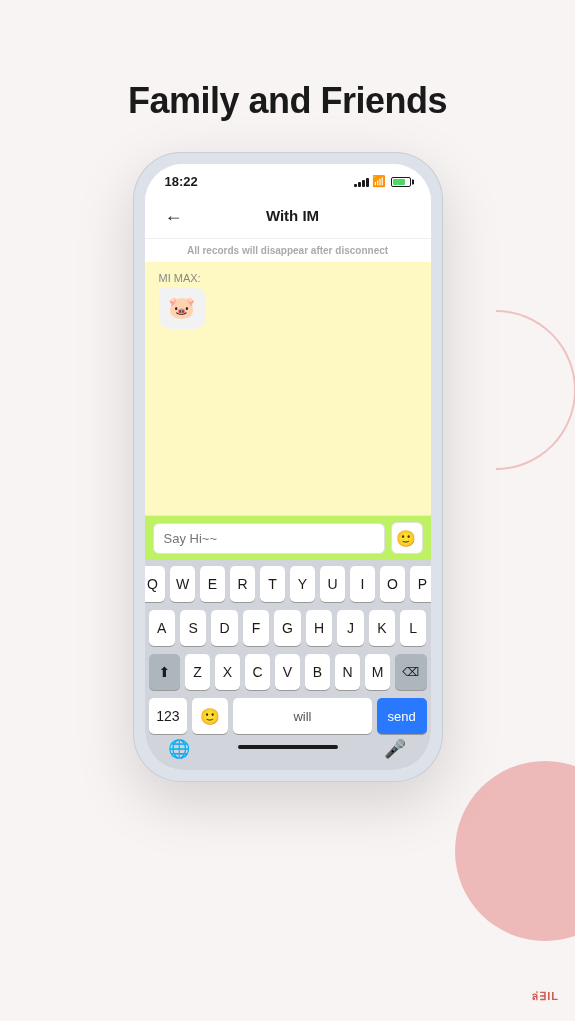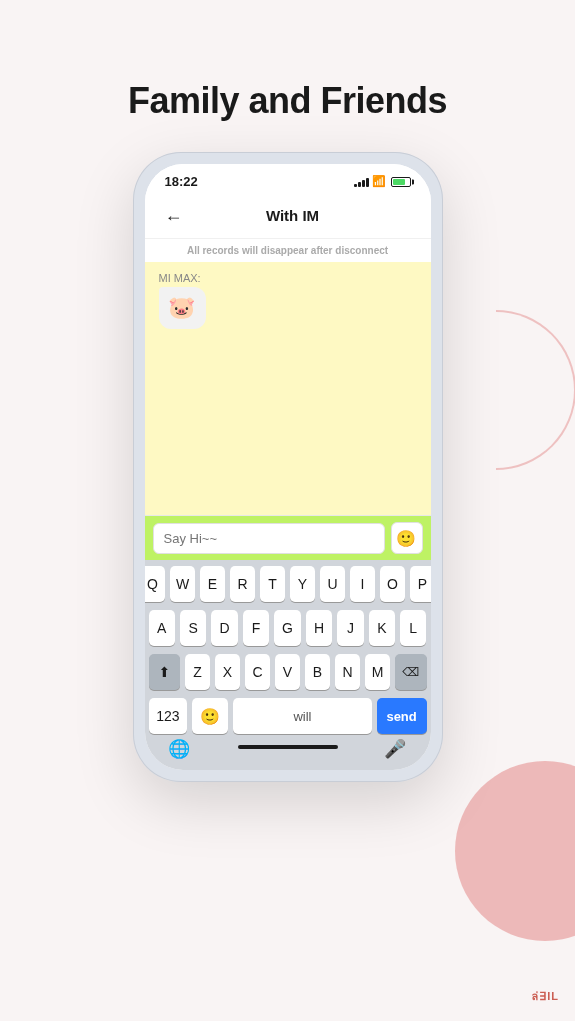--- a/index.html
+++ b/index.html
@@ -289,21 +289,21 @@
       max-width: none;
       font-size: 13px;
       color: #555;
     }
     .kb-key.send-key {
       flex: 1.8;
       max-width: 55px;
       background: #2979ff;
       color: #fff;
       font-size: 13px;
-      font-weight: 700;
+      font-weight: 400;
     }
     .kb-key.emoji-key {
       flex: 1.3;
       max-width: 40px;
       font-size: 16px;
     }
     .kb-system-row {
       display: flex;
       justify-content: space-between;
       align-items: center;

